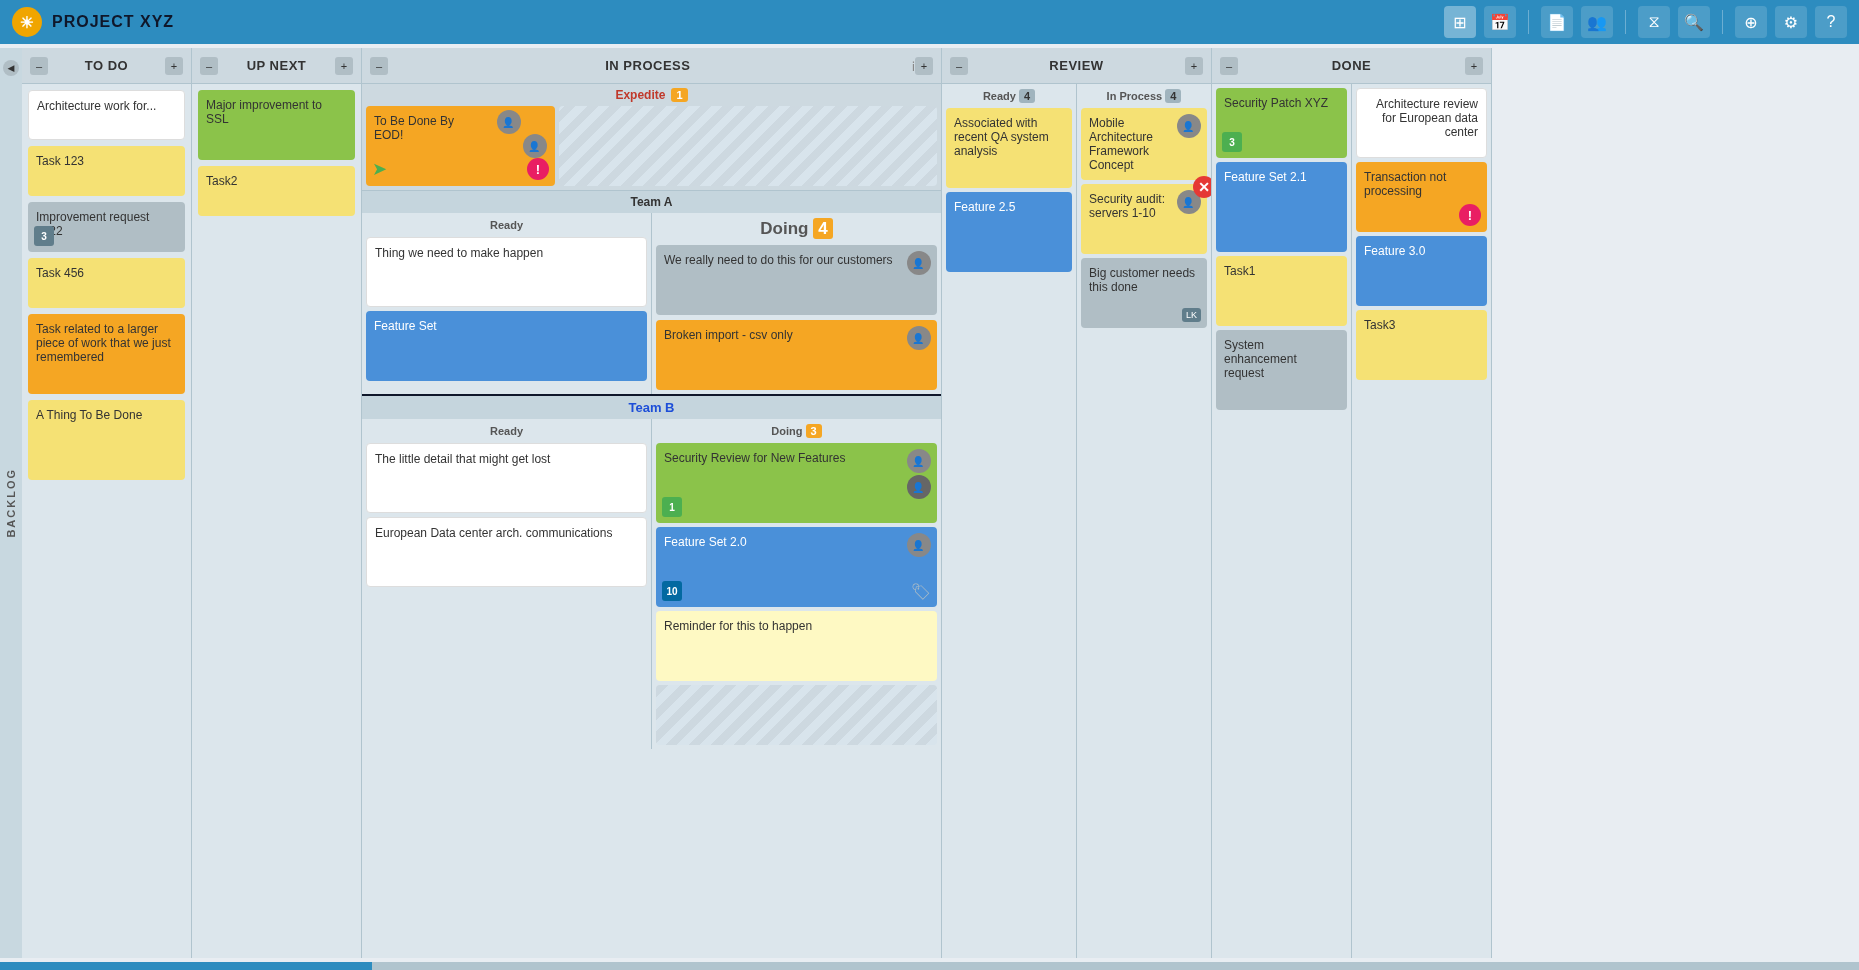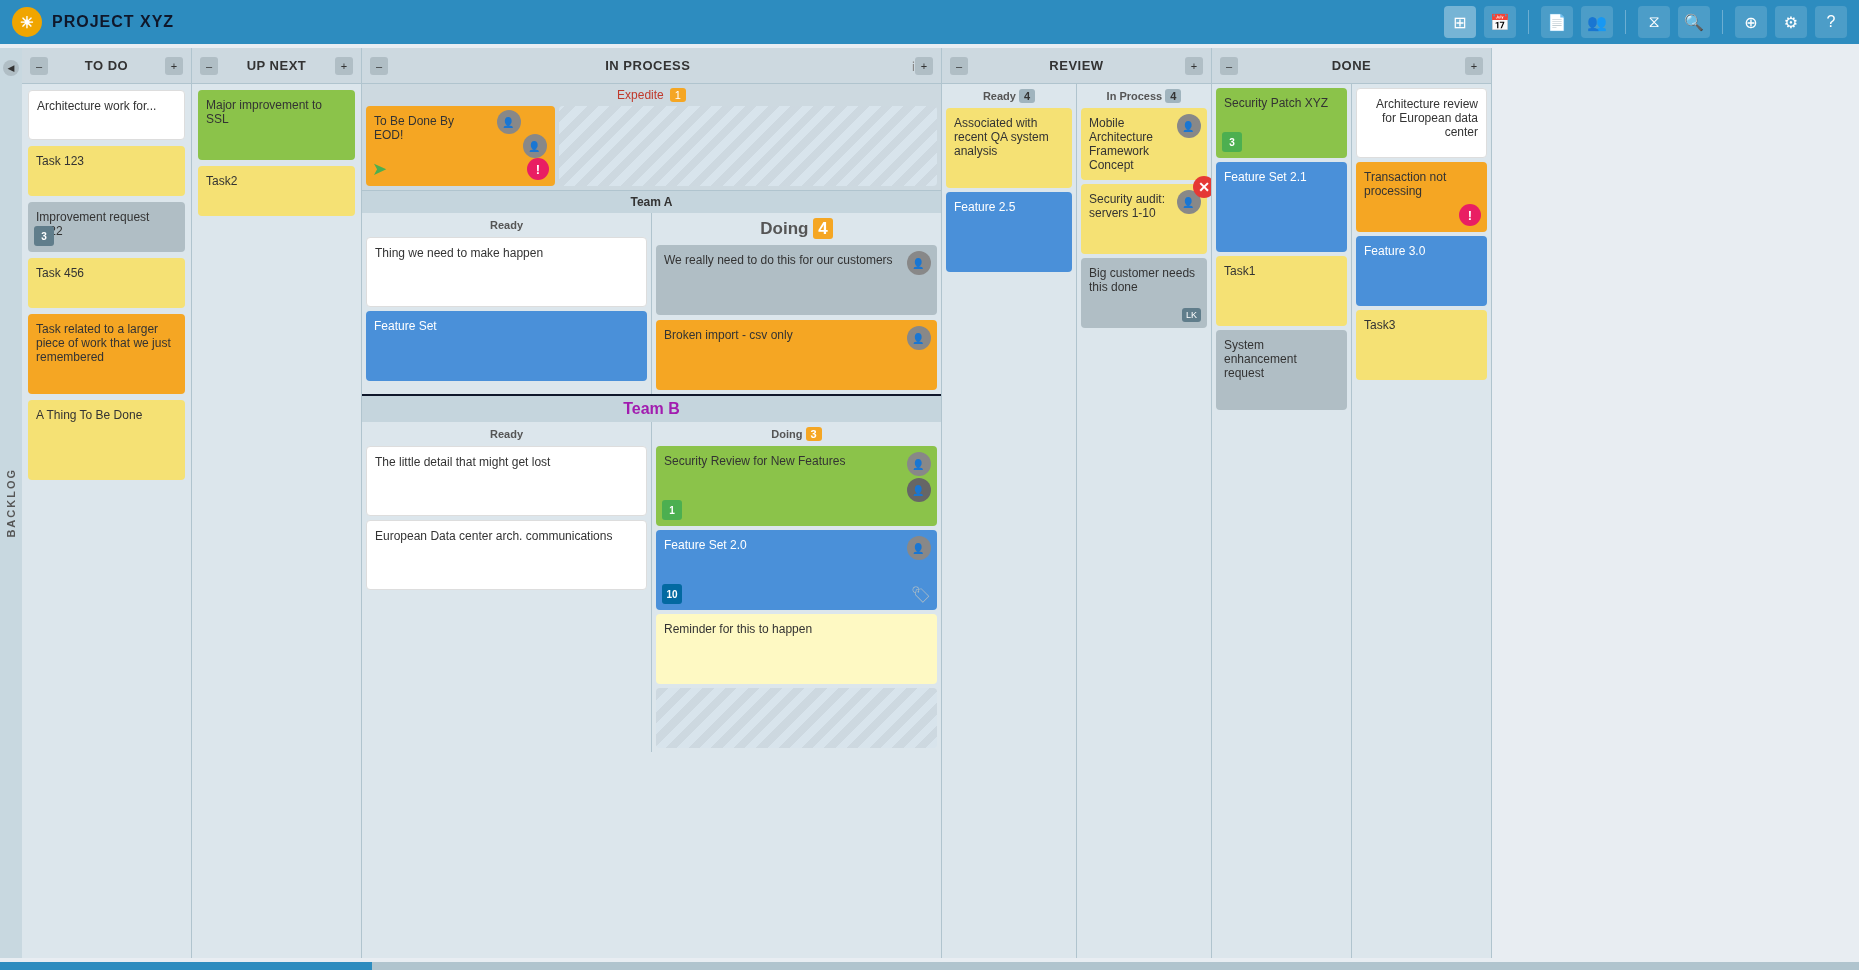--- a/index.html
+++ b/index.html
@@ -229,21 +229,21 @@
     .expedite-section {
       background: #cdd9e0;
       border-bottom: 1px solid #b0c4ce;
       padding: 4px;
     }
     .expedite-header {
       display: flex;
       align-items: center;
       justify-content: center;
       font-size: 12px;
-      font-weight: normal;
+      font-weight: bold;
       color: #c0392b;
       margin-bottom: 4px;
     }
     .expedite-count {
       background: #f5a623;
       color: white;
       border-radius: 3px;
       padding: 1px 5px;
       font-size: 11px;
       margin-left: 6px;
@@ -408,21 +408,21 @@
           </div>
           <div class="card card-orange" style="min-height:70px;padding-right:32px;margin-top:5px;">
             <span>Broken import - csv only</span>
             <div class="card-avatar">👤</div>
           </div>
         </div>
       </div>
     </div>
 
     <div>
-      <div style="background:#c5d5dd;padding:4px 8px;font-size:16px;font-weight:bold;color:#a21caf;text-align:center;">
+      <div style="background:#c5d5dd;padding:4px 8px;font-size:13px;font-weight:bold;color:#1d4ed8;text-align:center;">
         <span>Team B</span>
       </div>
       <div style="display:flex;">
         <div style="flex:1;padding:4px;border-right:1px solid #b0c4ce;">
           <div style="font-size:11px;font-weight:bold;color:#555;text-align:center;padding:2px;margin-bottom:4px;">Ready</div>
           <div class="card card-white" style="min-height:70px;">
             <span>The little detail that might get lost</span>
           </div>
           <div class="card card-white" style="min-height:70px;margin-top:4px;">
             <span>European Data center arch. communications</span>

